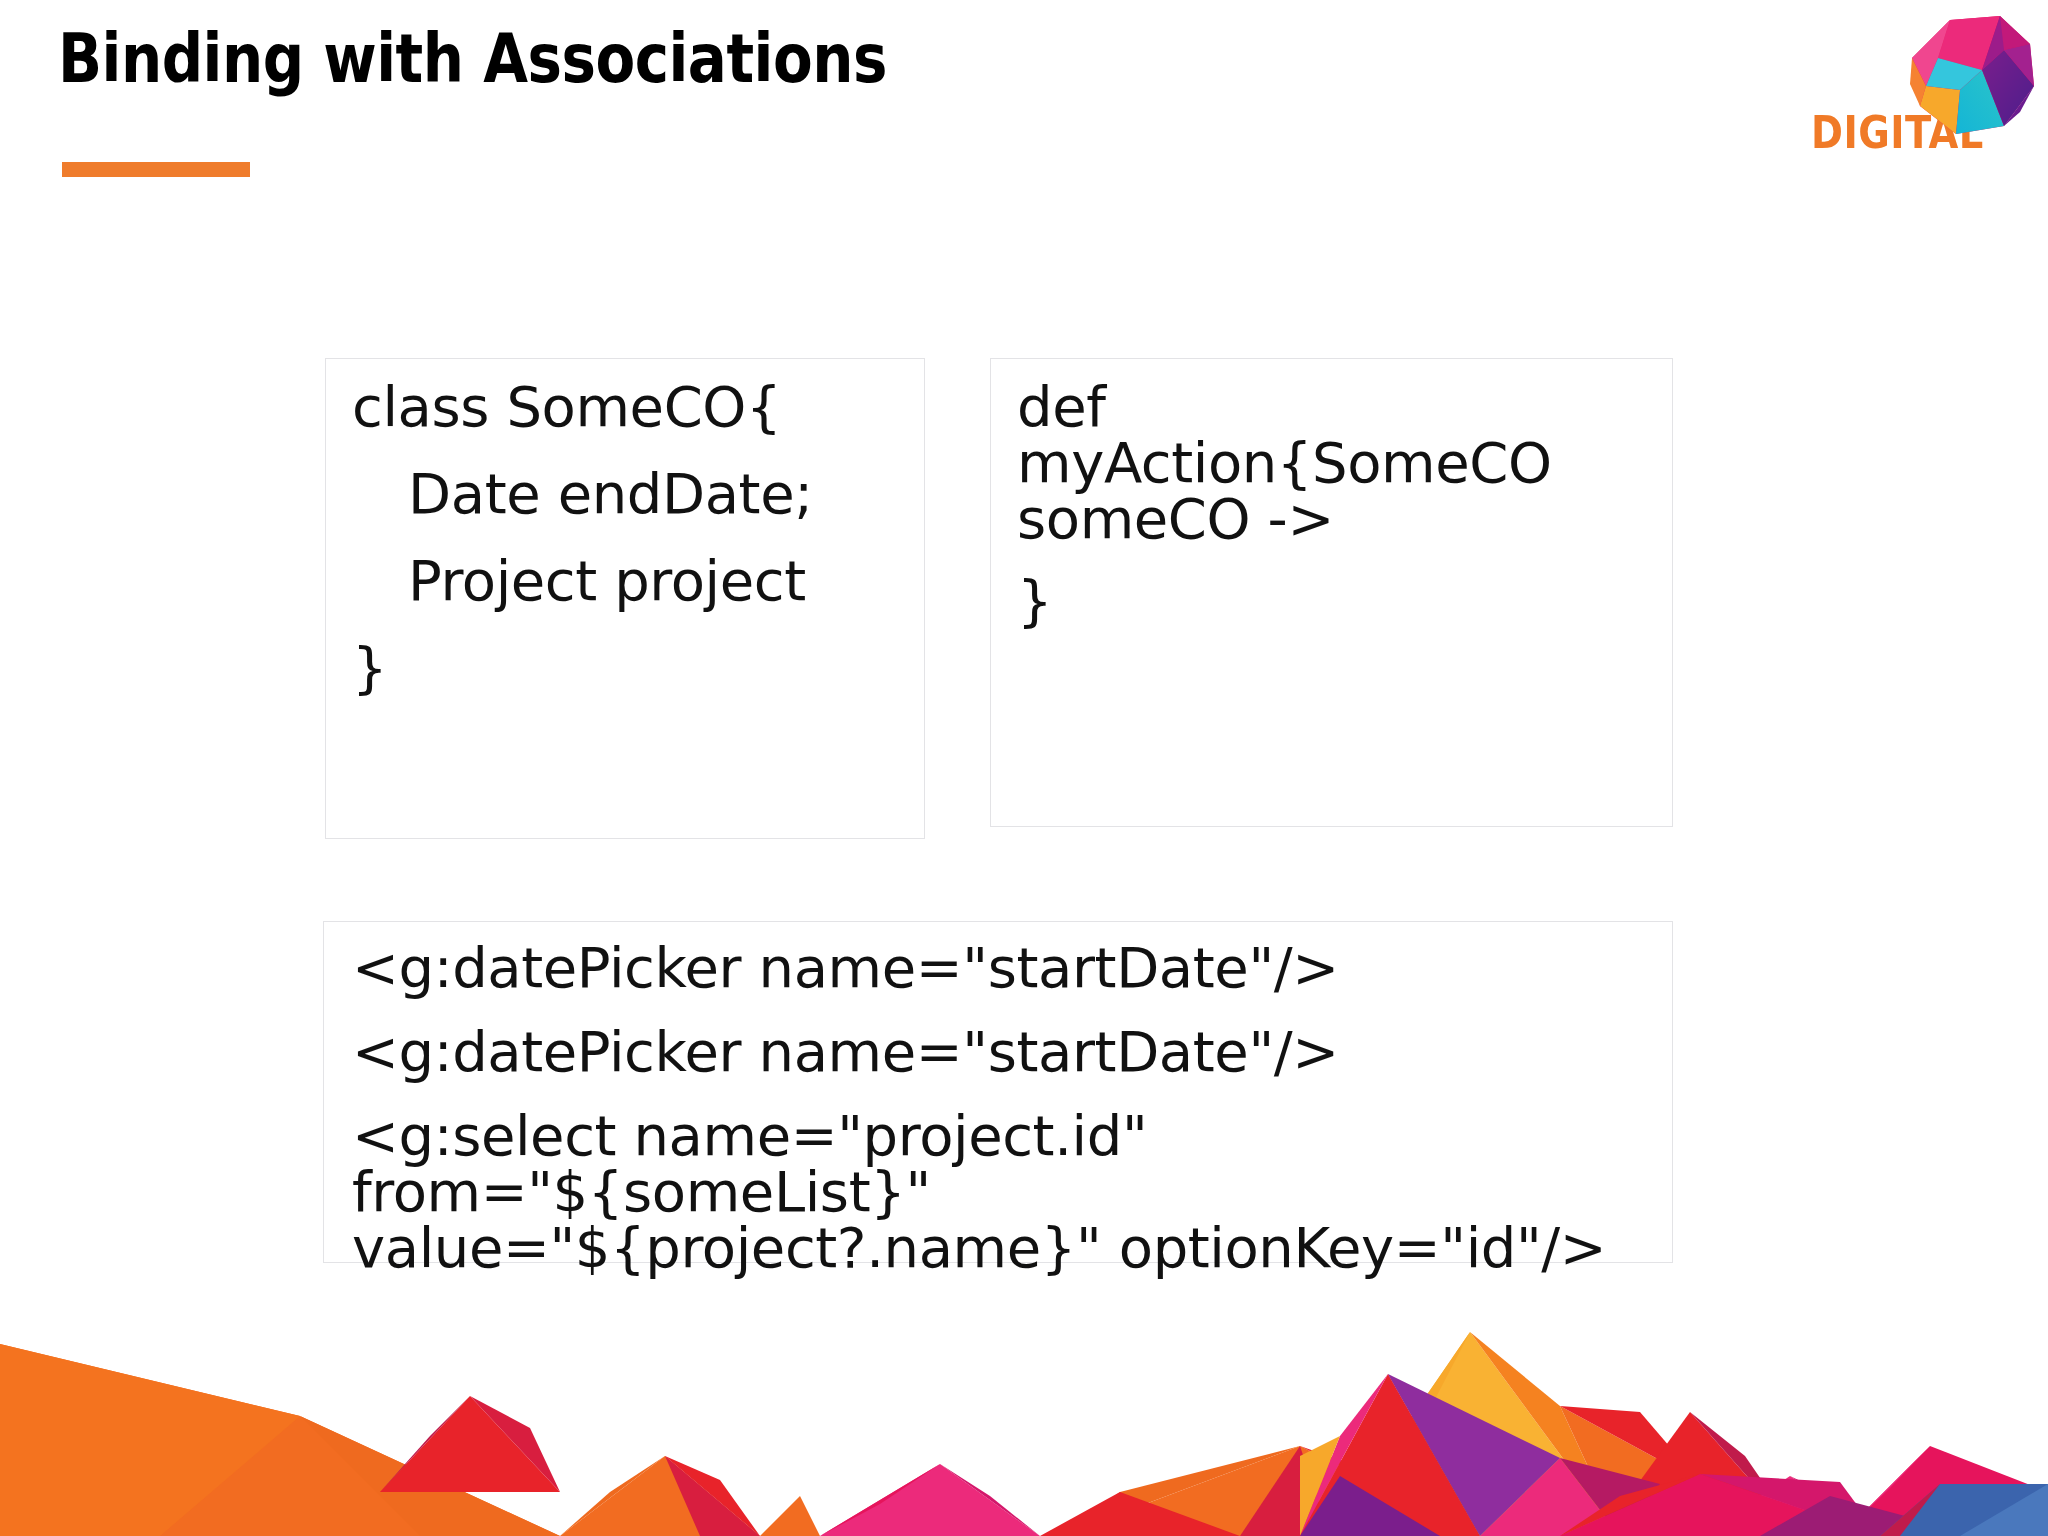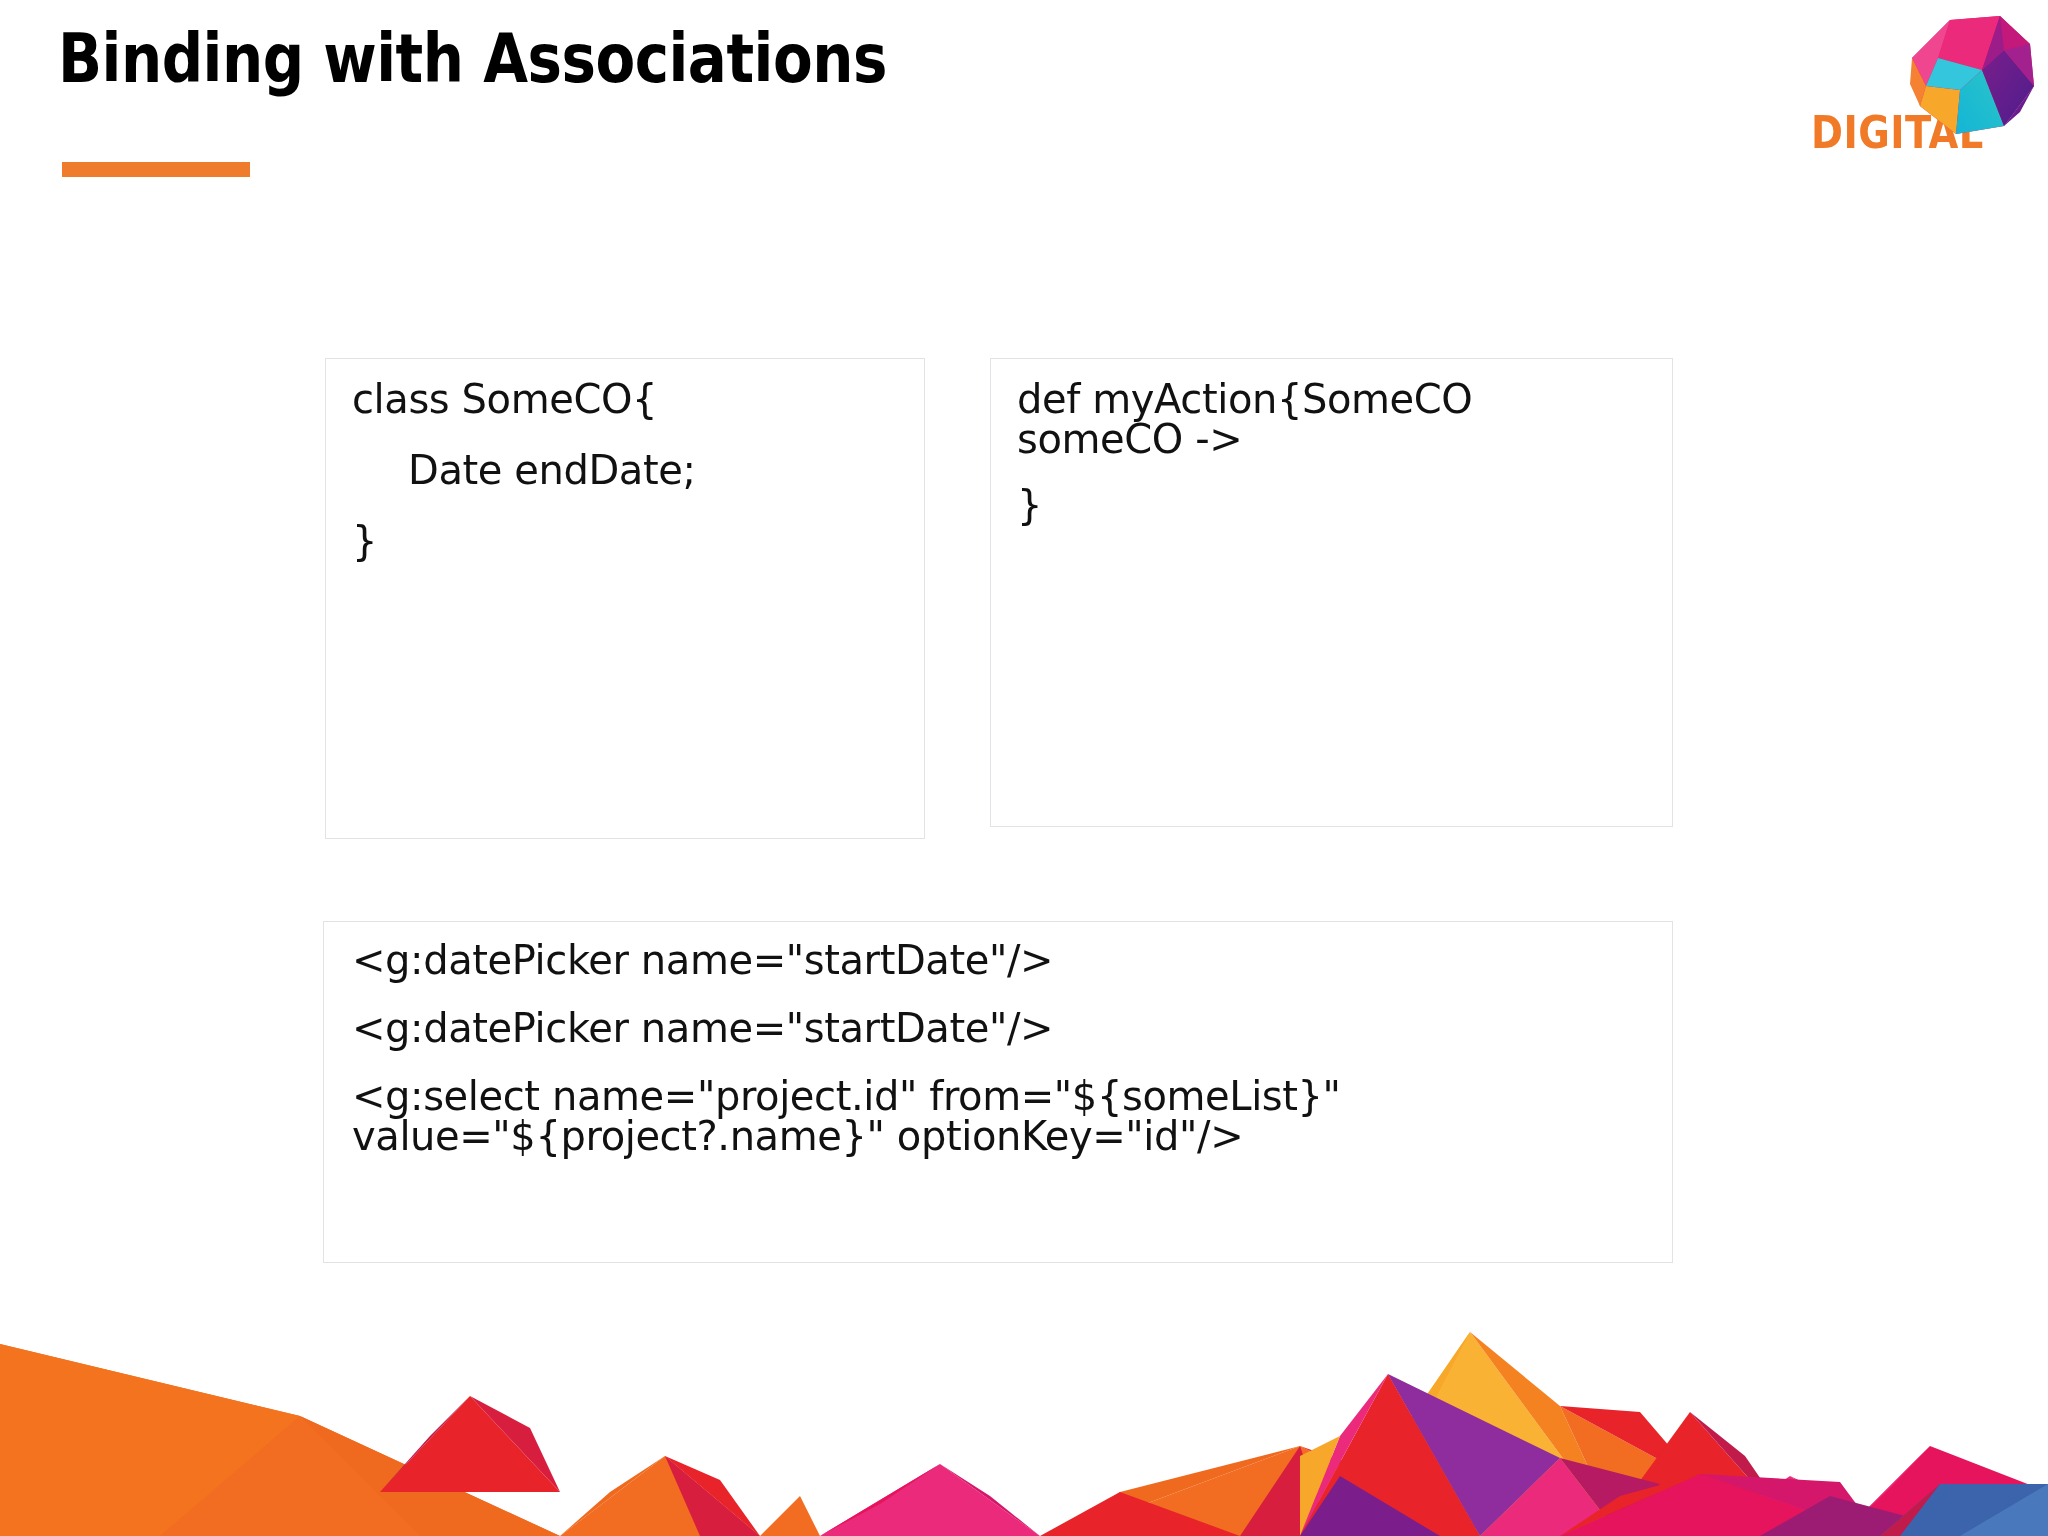--- a/index.html
+++ b/index.html
@@ -101,21 +101,21 @@
   
   .codebox {
     position: absolute;
     background: #ffffff;
     border: 1.5px solid #e3e3e6;
     box-sizing: border-box;
     padding: 20px 26px;
   }
   .code-line {
     font-family: "DejaVu Sans", "Liberation Sans", sans-serif;
-    font-size: 40px;
+    font-size: 56px;
     line-height: 1.00;
     color: #111111;
     margin: 0 0 31px 0;
     white-space: pre-wrap;
     letter-spacing: -0.4px;
   }
   .code-line:last-child { margin-bottom: 0; }
   .code-line.indent { padding-left: 56px; }
 
   #box-left  { left: 325px; top: 358px; width: 600px; height: 481px; }
@@ -178,20 +178,21 @@
       <polygon points="74,56 96,36 126,72 96,112" fill="url(#g2)"></polygon>
       <polygon points="96,36 122,30 126,72" fill="#a3218f"></polygon>
       <polygon points="96,112 126,72 112,98" fill="#6b1c8f"></polygon>
       <polygon points="74,56 96,36 92,2" fill="#9c1c8a"></polygon>
     </svg>
   </div>
 
   <div class="codebox" id="box-left">
     <div class="code-line">class SomeCO{</div>
     <div class="code-line indent">Date endDate;</div>
+    <div class="code-line indent">Project project</div>
     <div class="code-line">}</div>
   </div>
 
   <div class="codebox" id="box-right">
     <div class="code-line">def myAction{SomeCO someCO -&gt;</div>
     <div class="code-line">}</div>
   </div>
 
   <div class="codebox" id="box-bottom">
     <div class="code-line">&lt;g:datePicker name="startDate"/&gt;</div>

